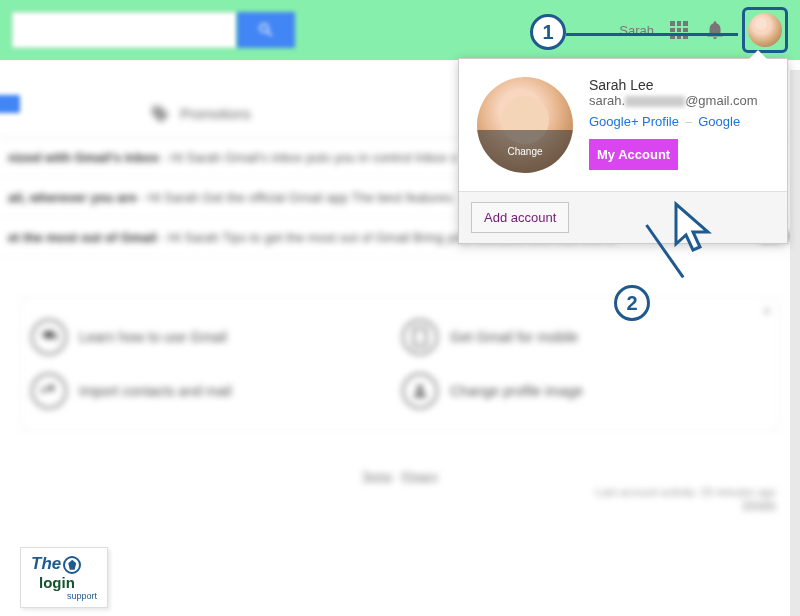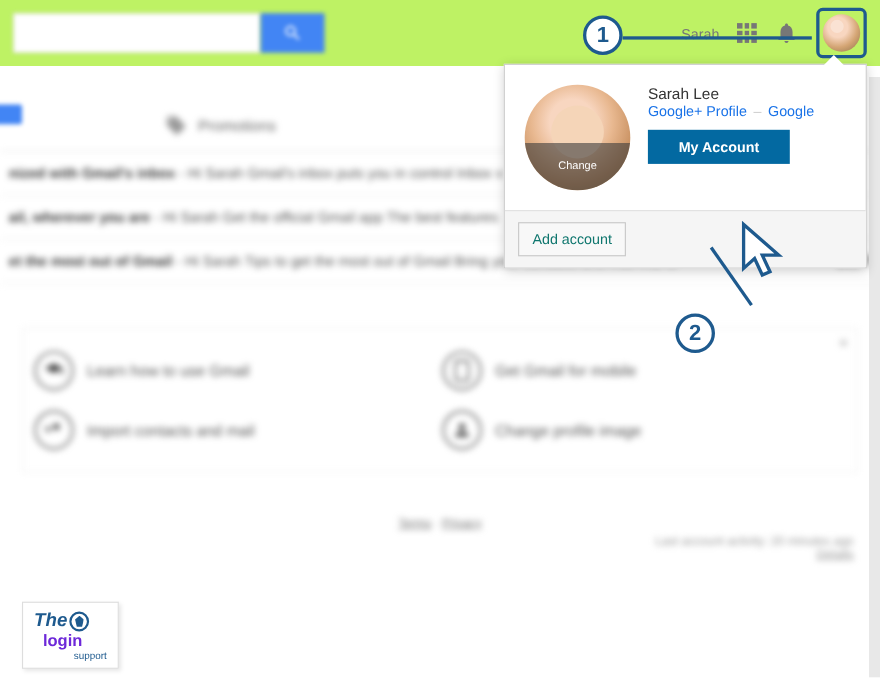--- a/index.html
+++ b/index.html
@@ -1,18 +1,18 @@
 <!DOCTYPE html>
 <html><head>
 <meta charset="utf-8">
 <style>
 * { box-sizing: border-box; margin: 0; padding: 0; font-family: Arial, sans-serif; }
 body { background: #fff; width: 800px; height: 616px; overflow: hidden; position: relative; }
 
-.topbar { height: 60px; background: #bef264; display: flex; align-items: center; padding: 0 12px; position: relative; }
+.topbar { height: 60px; background: #86efac; display: flex; align-items: center; padding: 0 12px; position: relative; }
 .search-box { width: 225px; height: 36px; background: #fff; border: 1px solid #ddd; filter: blur(2px); }
 .search-btn { width: 58px; height: 36px; background: #4285f4; margin-left: 0; display: flex; align-items: center; justify-content: center; filter: blur(2px); }
 .search-btn svg { fill: #fff; }
 .topbar-right { margin-left: auto; display: flex; align-items: center; gap: 16px; }
 .username { color: #777; font-size: 13px; }
 .apps-icon { width: 18px; height: 18px; display: grid; grid-template-columns: repeat(3,1fr); grid-template-rows: repeat(3,1fr); gap: 2px; }
 .apps-icon span { background: #777; }
 .bell { width: 22px; height: 22px; position: relative; }
 .avatar { width: 34px; height: 34px; border-radius: 50%; background: radial-gradient(circle at 40% 35%, #f8d6c0 30%, #d4a574 60%, #8b6f47 100%); position: relative; overflow: hidden; }
 .avatar-highlight { position: absolute; left: 20%; top: 15%; width: 35%; height: 35%; background: #fff; border-radius: 50%; opacity: 0.3; }
@@ -47,33 +47,33 @@
 .big-avatar { width: 96px; height: 96px; border-radius: 50%; position: relative; background: radial-gradient(circle at 45% 35%, #f8d6c0 25%, #e8b890 45%, #c89060 70%, #8b6f47 100%); overflow: hidden; flex-shrink: 0; }
 .big-avatar .face { position: absolute; left: 25%; top: 20%; width: 50%; height: 50%; background: #f5d5b8; border-radius: 50%; }
 .change-label { position: absolute; bottom: 0; left: 0; right: 0; background: rgba(60,60,60,0.6); color: #fff; font-size: 10px; text-align: center; padding: 16px 0; }
 .account-info { flex: 1; }
 .account-name { font-size: 14px; font-weight: normal; color: #333; }
 .account-email { font-size: 13px; color: #666; margin-bottom: 6px; }
 .email-blur { display: inline-block; background: #ccc; filter: blur(2px); width: 60px; height: 11px; vertical-align: middle; }
 .account-links { font-size: 13px; }
 .account-links a { color: #1a73e8; text-decoration: none; }
 .account-links .sep { color: #ccc; margin: 0 6px; }
-.my-account-btn { margin-top: 10px; background: #0369a1; color: #fff; border: none; padding: 8px 28px; font-size: 13px; font-weight: bold; cursor: pointer; }
+.my-account-btn { margin-top: 10px; background: #d946ef; color: #fff; border: none; padding: 8px 8px; font-size: 13px; font-weight: bold; cursor: pointer; }
 .account-footer { background: #f5f5f5; border-top: 1px solid #e0e0e0; padding: 10px 12px; display: flex; justify-content: space-between; }
-.account-footer button { background: #f8f8f8; border: 1px solid #c6c6c6; padding: 7px 12px; font-size: 13px; color: #0f766e; cursor: pointer; }
+.account-footer button { background: #f8f8f8; border: 1px solid #c6c6c6; padding: 7px 12px; font-size: 13px; color: #701a75; cursor: pointer; }
 
 
 .marker { position: absolute; width: 36px; height: 36px; border: 3px solid #1e5a8e; border-radius: 50%; background: #fff; display: flex; align-items: center; justify-content: center; font-size: 20px; font-weight: bold; color: #1e5a8e; z-index: 200; }
 .marker-line { position: absolute; background: #1e5a8e; z-index: 199; }
 .arrow-cursor { position: absolute; z-index: 201; }
 .arrow-shaft { position: absolute; width: 3px; background: #1e5a8e; transform-origin: top center; z-index: 199; }
 
 .watermark { position: absolute; bottom: 8px; left: 20px; border: 1px solid #ddd; background: #fff; padding: 6px 10px; box-shadow: 2px 2px 4px rgba(0,0,0,0.1); margin-top: 13px; }
 .watermark .l1 { font-size: 17px; font-style: italic; font-weight: bold; color: #1e5a8e; }
-.watermark .l2 { font-size: 15px; font-weight: bold; color: #6d28d9; margin-left: 8px; }
+.watermark .l2 { font-size: 15px; font-weight: bold; color: #14532d; margin-left: 8px; }
 .watermark .l3 { font-size: 9px; color: #1e5a8e; margin-left: 36px; }
 .watermark-icon { display: inline-block; width: 18px; height: 18px; border: 2px solid #1e5a8e; border-radius: 50%; vertical-align: middle; margin-left: 2px; position: relative; }
 .watermark-icon:after { content: ""; position: absolute; left: 3px; top: 2px; width: 8px; height: 10px; background: #1e5a8e; clip-path: polygon(50% 0, 100% 35%, 80% 100%, 20% 100%, 0 35%); }
 
 .right-edge { position: absolute; right: 0; top: 70px; bottom: 0; width: 10px; background: #e8e8e8; }
 </style>
 </head>
 <body>
 
 <div class="topbar">
@@ -183,20 +183,23 @@
 <div class="right-edge"></div>
 
 <div class="account-popup">
   <div class="account-main">
     <div class="big-avatar">
       <div class="face"></div>
       <div class="change-label">Change</div>
     </div>
     <div class="account-info">
       <div class="account-name">Sarah Lee</div>
+      <div class="account-email">
+        <span>sarah.</span><span class="email-blur"></span><span>@gmail.com</span>
+      </div>
       <div class="account-links">
         <a href="#">Google+ Profile</a><span class="sep">–</span><a href="#">Google</a>
       </div>
       <button class="my-account-btn">My Account</button>
     </div>
   </div>
   <div class="account-footer">
     <button>Add account</button>
   </div>
 </div>

